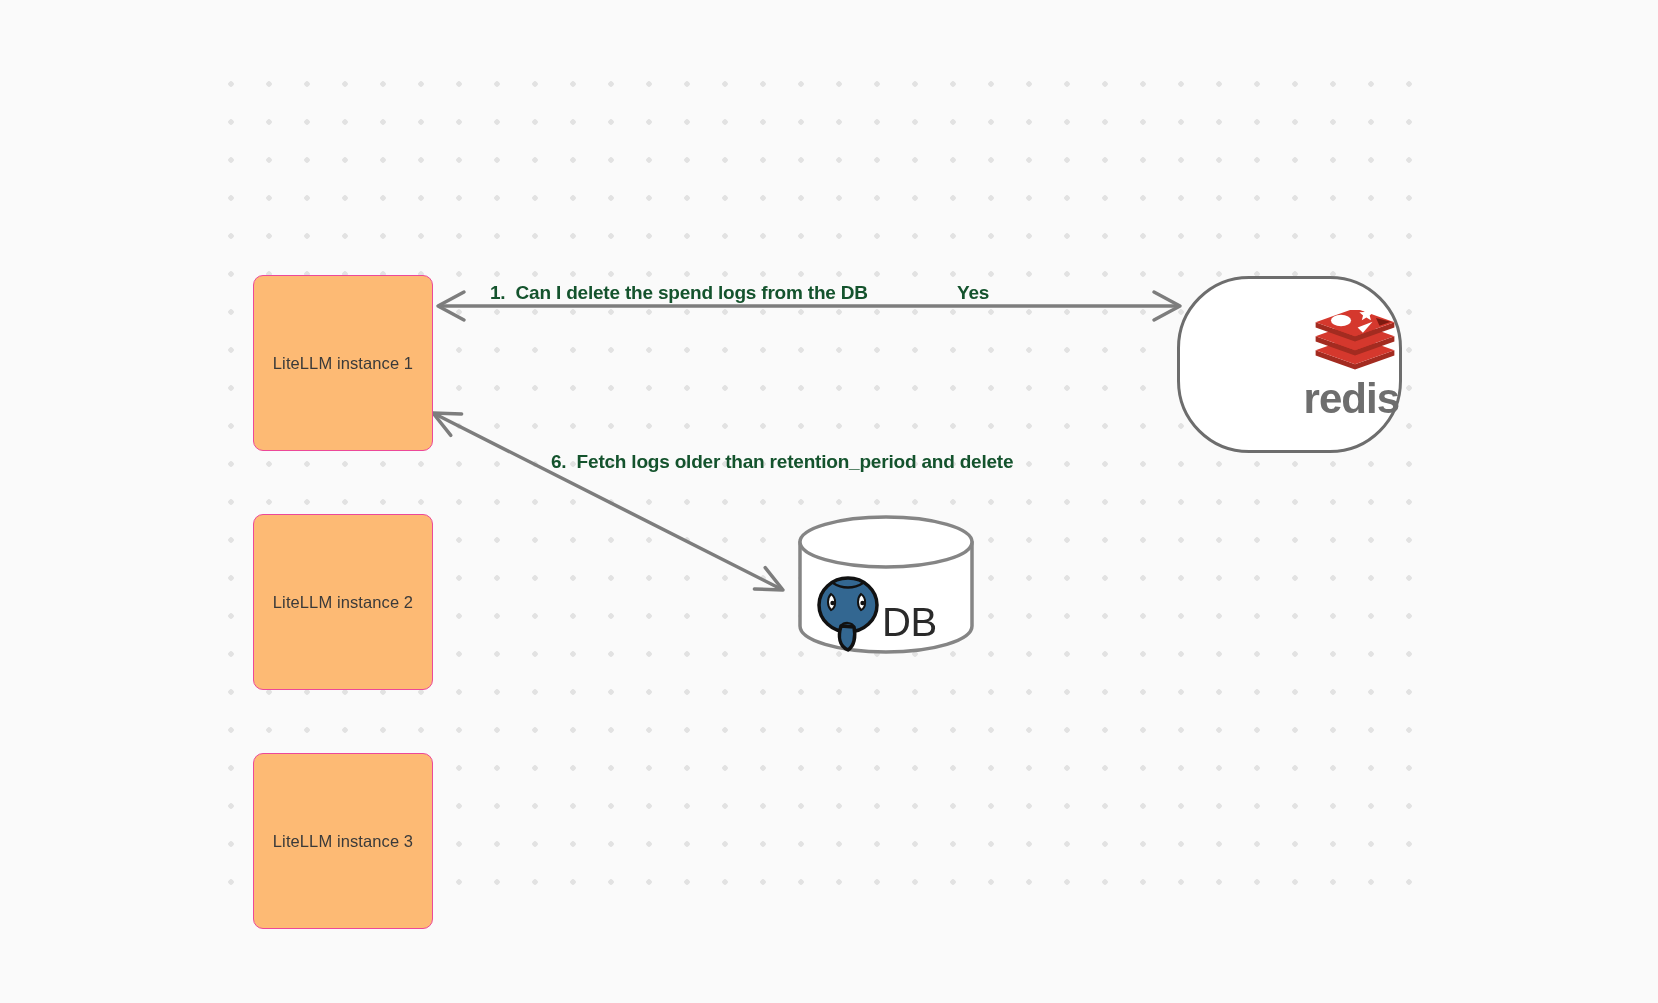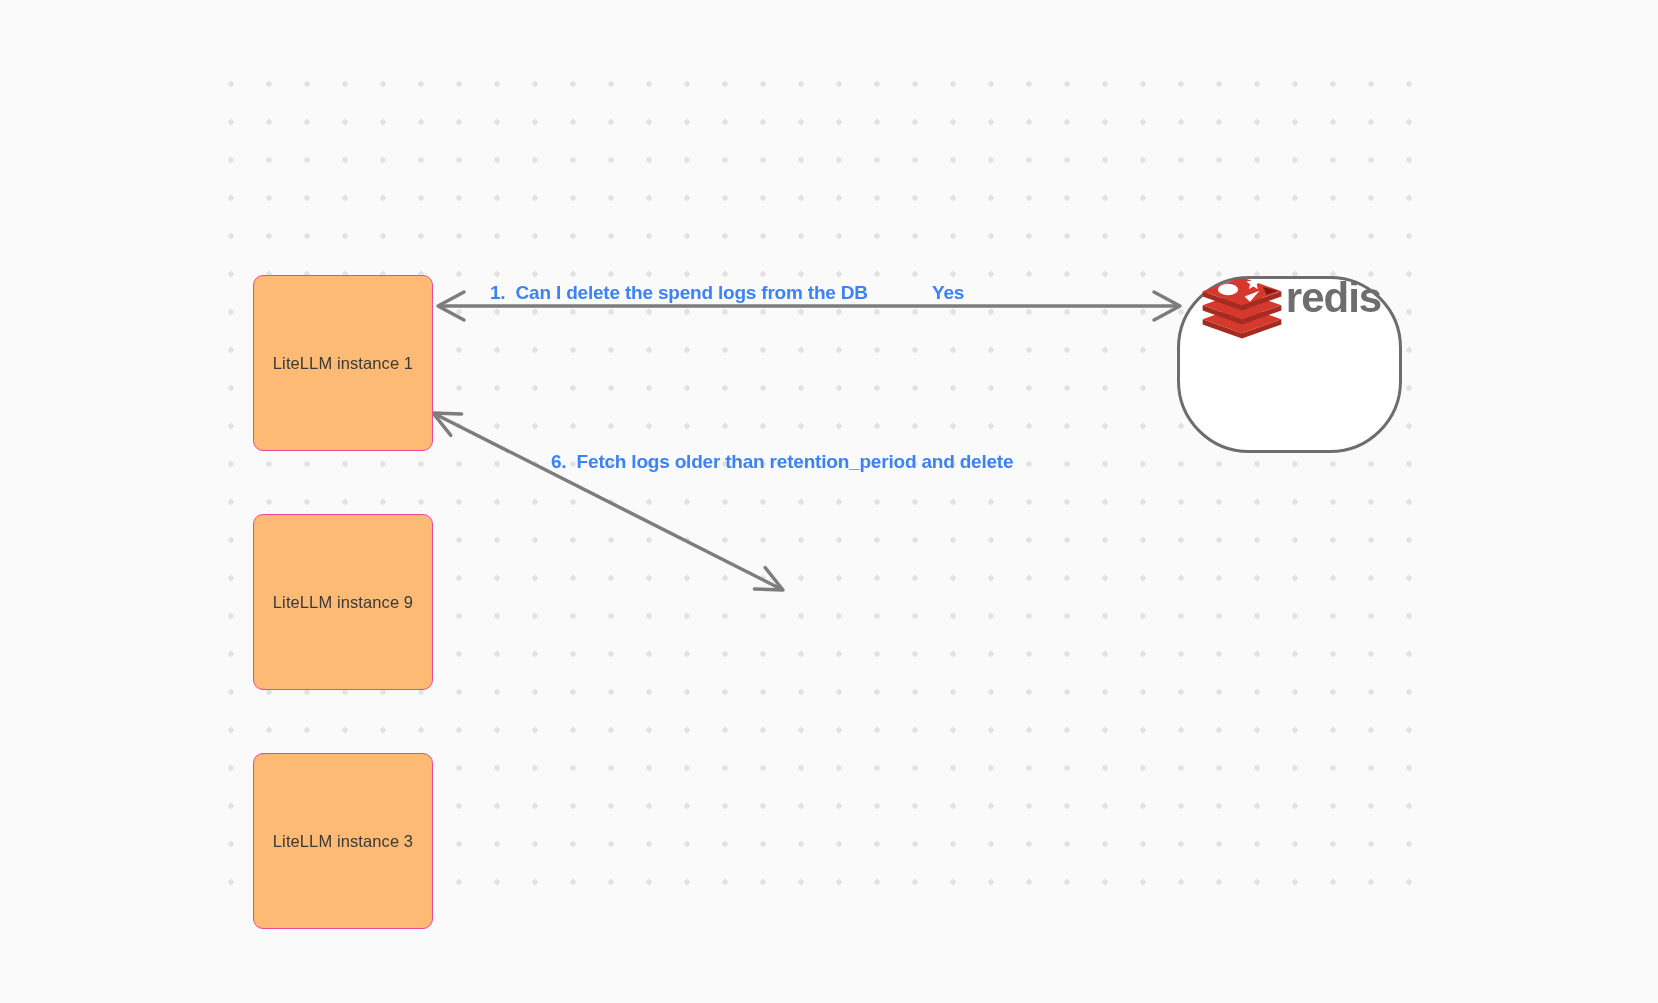--- a/index.html
+++ b/index.html
@@ -37,21 +37,21 @@
   }
   #box1{top:275px;}
   #box2{top:514px;}
   #box3{top:753px;text-align:right;}
   .redis-node{
     position:absolute;
     left:1177px;top:276px;width:225px;height:177px;
     background:#ffffff;
     border:3px solid #6d6d6d;
     border-radius:72px;
-    display:flex;flex-direction:row;align-items:flex-start;justify-content:center;
+    display:flex;flex-direction:column;align-items:flex-end;justify-content:center;
     box-sizing:border-box;
   }
   .redis-wordmark{
     font-size:42px;
     font-weight:bold;
     color:#6e6e6e;
     letter-spacing:-1px;
     line-height:1;
     margin-top:-2px;
   }
@@ -65,27 +65,27 @@
     position:absolute;left:85px;top:88px;
     font-size:40px;
     color:#2a2a2a;
     letter-spacing:-0.5px;
     line-height:1;
   }
   .edge-label{
     position:absolute;
     font-size:19px;
     font-weight:bold;
-    color:#3b82f6;
+    color:#14532d;
     letter-spacing:-0.2px;
     white-space:pre;
     line-height:1.2;
   }
   #edge1-label{left:490px;top:282px;}
-  #edge1-answer{left:932px;top:282px;}
+  #edge1-answer{left:957px;top:282px;}
   #edge2-label{left:551px;top:451px;}
   #edges{position:absolute;left:0;top:0;pointer-events:none;}
   #edges g{pointer-events:stroke;}
 </style>
 </head>
 <body>
 
 <div id="canvas">
 
   <div class="dot-grid"></div>
@@ -100,21 +100,21 @@
       <line x1="437" y1="415" x2="781" y2="589"></line>
       <polyline points="450.8,435.4 433,413 461.6,414.0"></polyline>
       <polyline points="754.4,589.0 783,590 765.2,567.6"></polyline>
     </g>
   </svg>
 
   <div id="box1" class="llm-box">
     <span class="node-label">LiteLLM instance 1</span>
   </div>
   <div id="box2" class="llm-box">
-    <span class="node-label">LiteLLM instance 9</span>
+    <span class="node-label">LiteLLM instance 2</span>
   </div>
   <div id="box3" class="llm-box">
     <span class="node-label">LiteLLM instance 3</span>
   </div>
 
   <div class="redis-node">
     <svg width="88" height="70" viewBox="0 0 100 80">
 
       <g transform="translate(0,32)">
         <polygon points="5,14 5,20 50,36 95,20 95,14 50,30" fill="#a32b20"></polygon>
@@ -131,18 +131,41 @@
         <polygon points="50,-2 95,14 50,30 5,14" fill="#d5382d"></polygon>
         <ellipse cx="34" cy="12" rx="11.5" ry="6.5" fill="#ffffff"></ellipse>
         <polygon fill="#ffffff" points="63,-3 65.4,2.2 71,2.6 66.8,6.2 68.2,11.6 63,8.6 57.8,11.6 59.2,6.2 55,2.6 60.6,2.2"></polygon>
         <polygon points="53,20 70,13.5 59,26" fill="#ffffff"></polygon>
         <polygon points="74,9 91,13.5 78,18" fill="#7e1a10"></polygon>
       </g>
     </svg>
     <div class="redis-wordmark">redis</div>
   </div>
 
+  <div class="db-node">
+    <svg class="db-cylinder" width="178" height="144" viewBox="0 0 178 144">
+      <path d="M3,28 L3,112 A86,26 0 0 0 175,112 L175,28 Z" fill="#ffffff" stroke="#858585" stroke-width="3.5" stroke-linejoin="round"></path>
+      <ellipse cx="89" cy="28" rx="86" ry="25" fill="#ffffff" stroke="#858585" stroke-width="3.5"></ellipse>
+    </svg>
+    <svg class="pg-elephant" width="74" height="82" viewBox="0 0 74 82">
+      <g stroke="#111111" stroke-width="3.5" stroke-linejoin="round" stroke-linecap="round">
+        <ellipse cx="37" cy="31" rx="29" ry="27" fill="#336791"></ellipse>
+        <path d="M30,52 C27,62 28,72 37,76 C43,72 45,63 43,53 Z" fill="#336791"></path>
+      </g>
+      <g fill="none" stroke="#111111" stroke-width="2.5" stroke-linecap="round">
+        <path d="M22,9 C31,15 43,15 52,9"></path>
+        <path d="M30,52 C33,48 41,48 43,53"></path>
+      </g>
+      <g>
+        <path d="M20,20 C16,24 16,32 20,36 C25,34 26,24 20,20 Z" fill="#ffffff" stroke="#111111" stroke-width="2"></path>
+        <path d="M50,20 C46,24 46,32 50,36 C55,34 56,24 50,20 Z" fill="#ffffff" stroke="#111111" stroke-width="2"></path>
+        <circle cx="21.5" cy="29" r="2.2" fill="#111111"></circle>
+        <circle cx="51.5" cy="29" r="2.2" fill="#111111"></circle>
+      </g>
+    </svg>
+    <div class="db-label">DB</div>
+  </div>
 
   <div id="edge1-label" class="edge-label">1.  Can I delete the spend logs from the DB</div>
   <div id="edge1-answer" class="edge-label">Yes</div>
   <div id="edge2-label" class="edge-label">6.  Fetch logs older than retention_period and delete</div>
 
 </div>
 
 </body></html>

